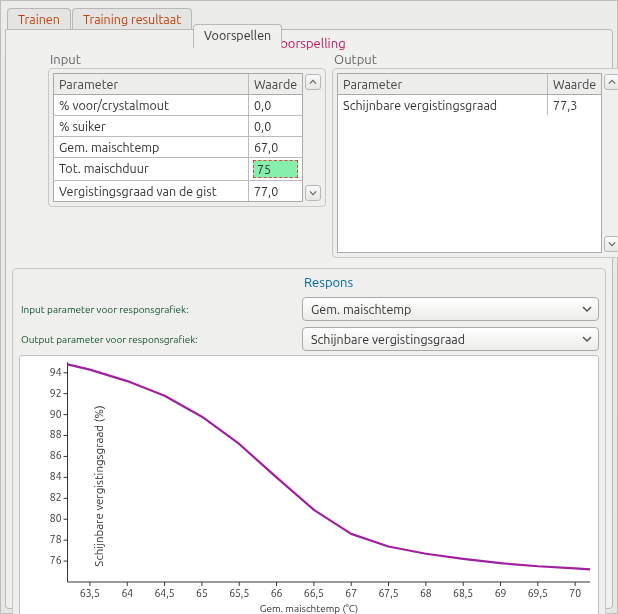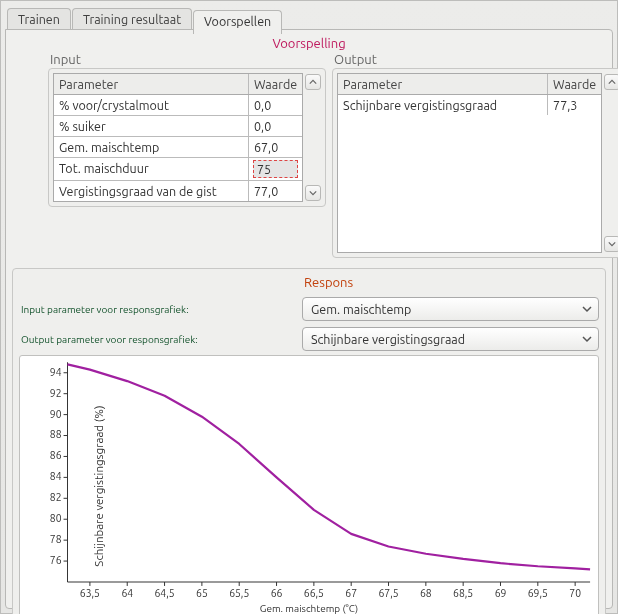--- a/index.html
+++ b/index.html
@@ -25,32 +25,32 @@
     padding-left: 2px;
     gap: 1px;
   }
   .tab {
     height: 22px;
     padding: 3px 10px 0 10px;
     background: #e4e4e2;
     border: 1px solid #b8b8b6;
     border-bottom: none;
     border-radius: 4px 4px 0 0;
-    color: #404040;
+    color: #c2410c;
     font-size: 12.5px;
     cursor: pointer;
     position: relative;
     top: 1px;
   }
   .tab.active {
     height: 24px;
     background: #f0f0ee;
     color: #333;
     z-index: 2;
-    top: 5px;
+    top: 19px;
   }
   .tab-body {
     border: 1px solid #b8b8b6;
     border-radius: 0 4px 4px 4px;
     background: #f0f0ee;
     height: calc(100% - 24px);
     padding: 4px 6px 6px 6px;
     position: relative;
   }
   .section-title {
@@ -122,21 +122,21 @@
   .table.input .cell.param { flex: 0 0 195px; }
   .table.input .cell.val   { flex: 1; }
   .table.output .cell.param { flex: 0 0 210px; }
   .table.output .cell.val   { flex: 1; }
   .cell.editing {
     padding: 2px 4px;
   }
   .cell.editing .edit-box {
     border: 1px dashed #d44;
     padding: 1px 3px;
-    background: #e5e5e5;
+    background: #86efac;
   }
   .output-body {
     height: 137px;
     background: #fff;
   }
   
   .respons-block {
     margin-top: 10px;
     border: 1px solid #c8c8c6;
     border-radius: 4px;
@@ -144,21 +144,21 @@
     padding: 6px 6px 6px 6px;
   }
   .respons-grid {
     display: grid;
     grid-template-columns: 283px 1fr;
     row-gap: 6px;
     align-items: center;
   }
   .respons-title {
     font-size: 13px;
-    color: #c2410c;
+    color: #0369a1;
     padding-left: 2px;
     margin-bottom: 2px;
   }
   .dropdown {
     height: 24px;
     border: 1px solid #aaa;
     border-radius: 4px;
     background: linear-gradient(#ffffff,#ececea);
     display: flex; align-items: center;
     padding: 0 6px 0 8px;

